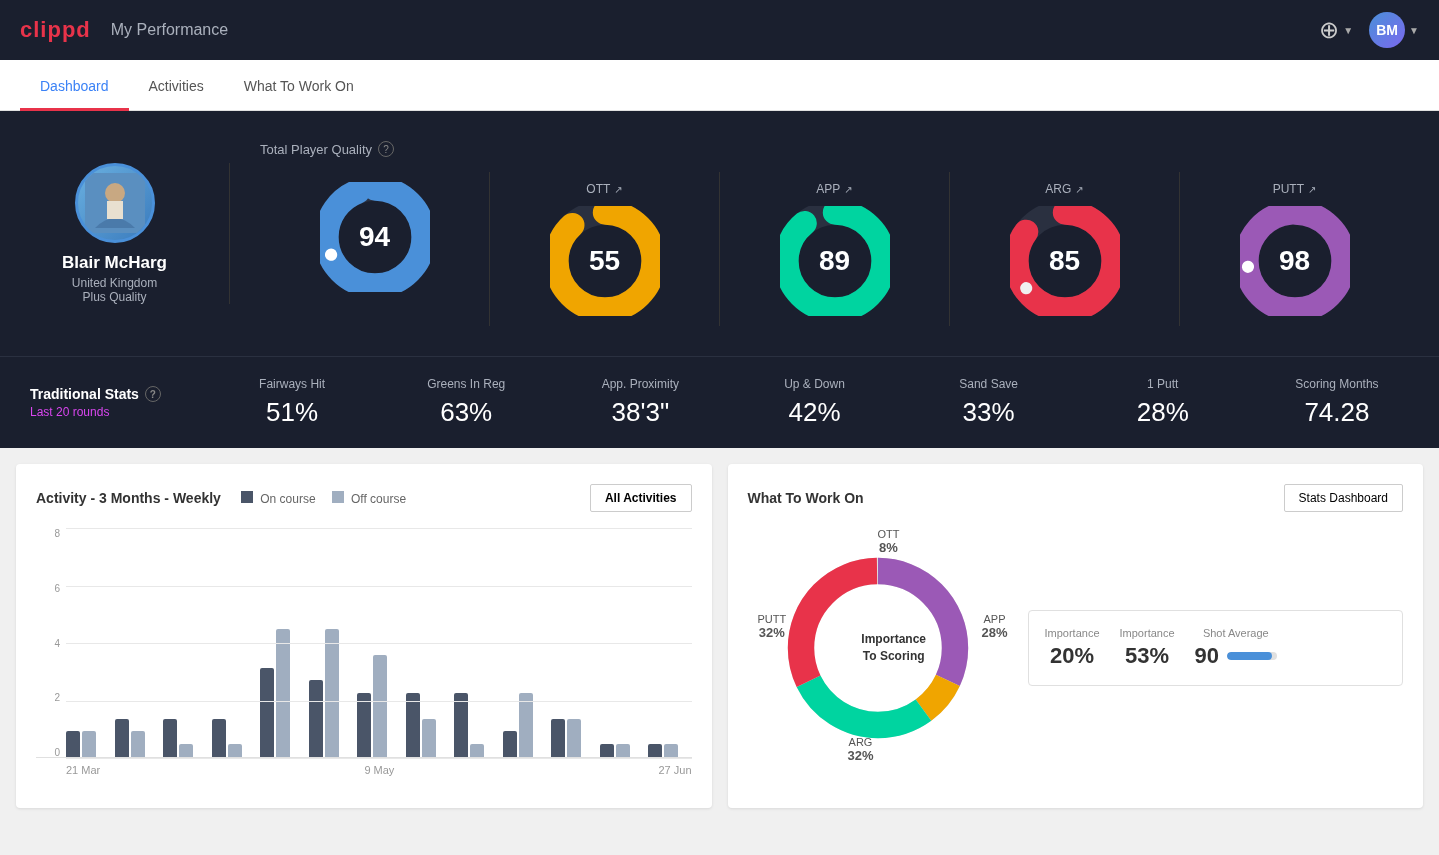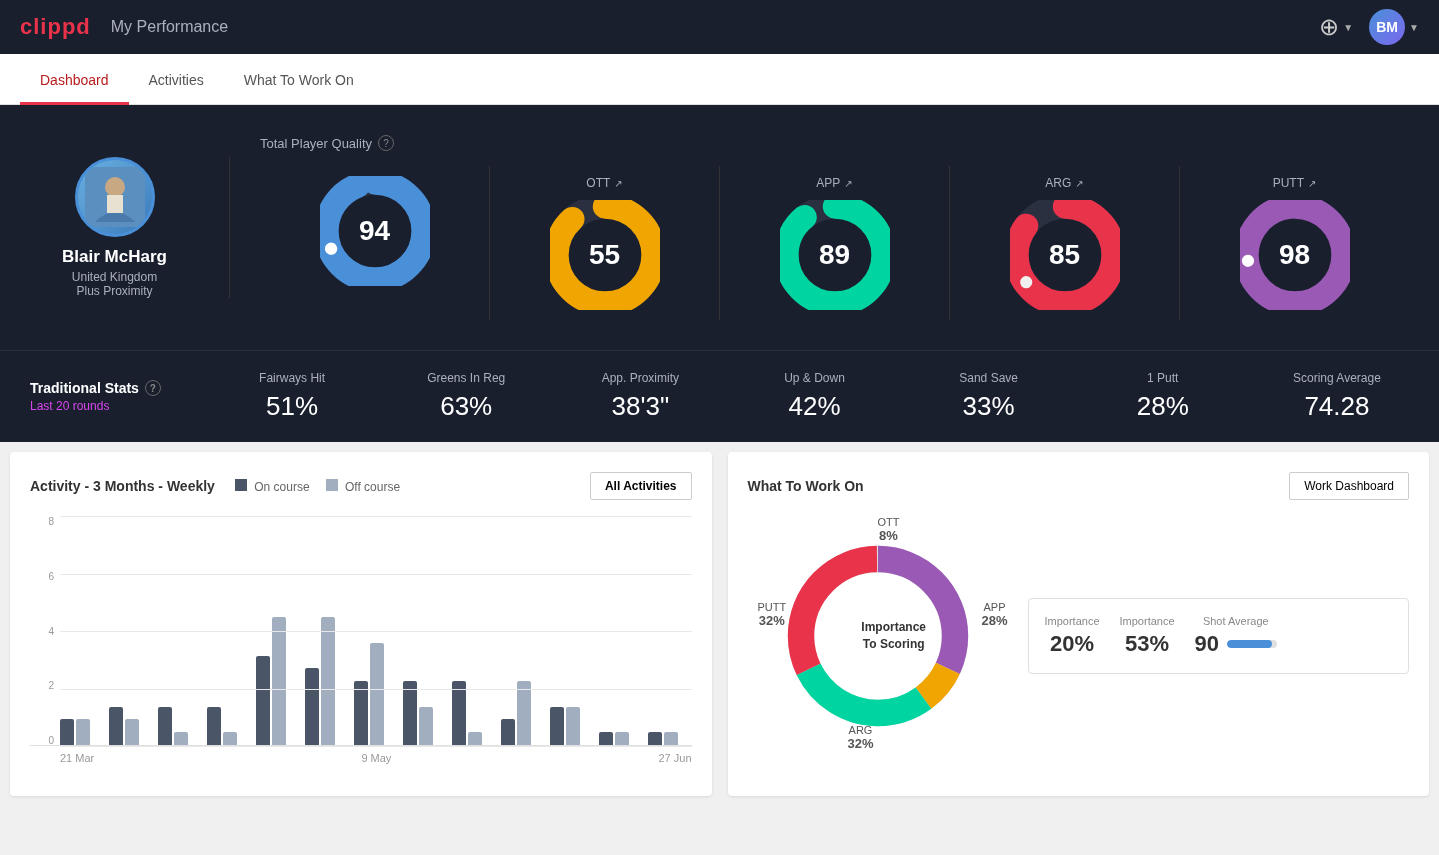--- a/index.html
+++ b/index.html
@@ -4,21 +4,21 @@
   <style>
     * { box-sizing: border-box; margin: 0; padding: 0; }
     body { font-family: -apple-system, BlinkMacSystemFont, 'Segoe UI', Arial, sans-serif; background: #f0f0f0; color: #333; }
 
     
     .header {
       background: #1a1f2e;
       display: flex;
       align-items: center;
       padding: 0 20px;
-      height: 54px;
+      height: 60px;
       justify-content: space-between;
     }
     .logo-text {
       color: #e8334a;
       font-size: 22px;
       font-weight: 700;
       letter-spacing: 1px;
     }
     .header-title {
       color: #aab0bc;
@@ -65,21 +65,21 @@
     }
     .nav-tab {
       padding: 18px 20px 14px;
       cursor: pointer;
       font-size: 14px;
       color: #555;
       border-bottom: 3px solid transparent;
       margin-bottom: -1px;
     }
     .nav-tab.active {
-      color: #b91c1c;
+      color: #3b82f6;
       border-bottom: 3px solid #e8334a;
       font-weight: 500;
     }
 
     
     .player-banner {
       background: #1a1f2e;
       padding: 30px 30px 30px 30px;
       display: flex;
       align-items: center;
@@ -230,21 +230,21 @@
     .trad-stat-val {
       color: #fff;
       font-size: 26px;
       font-weight: 300;
     }
 
     
     .bottom-panels {
       display: flex;
       gap: 16px;
-      padding: 10px;
+      padding: 16px;
       background: #f0f0f0;
     }
     .panel {
       background: #fff;
       border-radius: 4px;
       padding: 20px;
       flex: 1;
       box-shadow: 0 1px 3px rgba(0,0,0,0.1);
     }
     .panel-header {
@@ -444,21 +444,21 @@
     <div class="player-avatar">
       <svg viewBox="0 0 60 60" xmlns="http://www.w3.org/2000/svg">
         <rect width="60" height="60" fill="#5a8fc0"></rect>
         <circle cx="30" cy="20" r="10" fill="#c8a882"></circle>
         <path d="M10 55 Q30 35 50 55" fill="#4a7aaa"></path>
         <rect x="22" y="28" width="16" height="18" fill="#e8e0d0"></rect>
       </svg>
     </div>
     <div class="player-name">Blair McHarg</div>
     <div class="player-country">United Kingdom</div>
-    <div class="player-handicap">Plus Proximity</div>
+    <div class="player-handicap">Plus Quality</div>
   </div>
 
   <div class="quality-section">
     <div class="quality-title">
       <span>Total Player Quality</span>
       <span class="help-icon">?</span>
     </div>
     <div class="quality-scores">
 
       <div class="score-item">
@@ -559,21 +559,21 @@
   </div>
   <div class="trad-stat">
     <div class="trad-stat-name">Sand Save</div>
     <div class="trad-stat-val">33%</div>
   </div>
   <div class="trad-stat">
     <div class="trad-stat-name">1 Putt</div>
     <div class="trad-stat-val">28%</div>
   </div>
   <div class="trad-stat">
-    <div class="trad-stat-name">Scoring Average</div>
+    <div class="trad-stat-name">Scoring Months</div>
     <div class="trad-stat-val">74.28</div>
   </div>
 </section>
 
 <div class="bottom-panels">
 
   <div class="panel">
     <div class="panel-header">
       <div style="display:flex;align-items:center;gap:20px;">
         <span class="panel-title">Activity - 3 Months - Weekly</span>
@@ -663,21 +663,21 @@
         <span>21 Mar</span>
         <span>9 May</span>
         <span>27 Jun</span>
       </div>
     </div>
   </div>
 
   <div class="panel">
     <div class="panel-header">
       <span class="panel-title">What To Work On</span>
-      <button class="view-dashboard-btn">Work Dashboard</button>
+      <button class="view-dashboard-btn">Stats Dashboard</button>
     </div>
     <div class="donut-section">
       <div style="position:relative;width:260px;height:240px;flex-shrink:0;">
 
         <svg width="220" height="220" style="position:absolute;left:20px;top:10px;" viewBox="0 0 100 100">
 
           <circle cx="50" cy="50" r="35" fill="none" stroke="#e0e0e0" stroke-width="12"></circle>
 
           <circle cx="50" cy="50" r="35" fill="none" stroke="#9b59b6" stroke-width="12" stroke-dasharray="70.1 149.9" stroke-dashoffset="0" transform="rotate(-90 50 50)"></circle>
 

